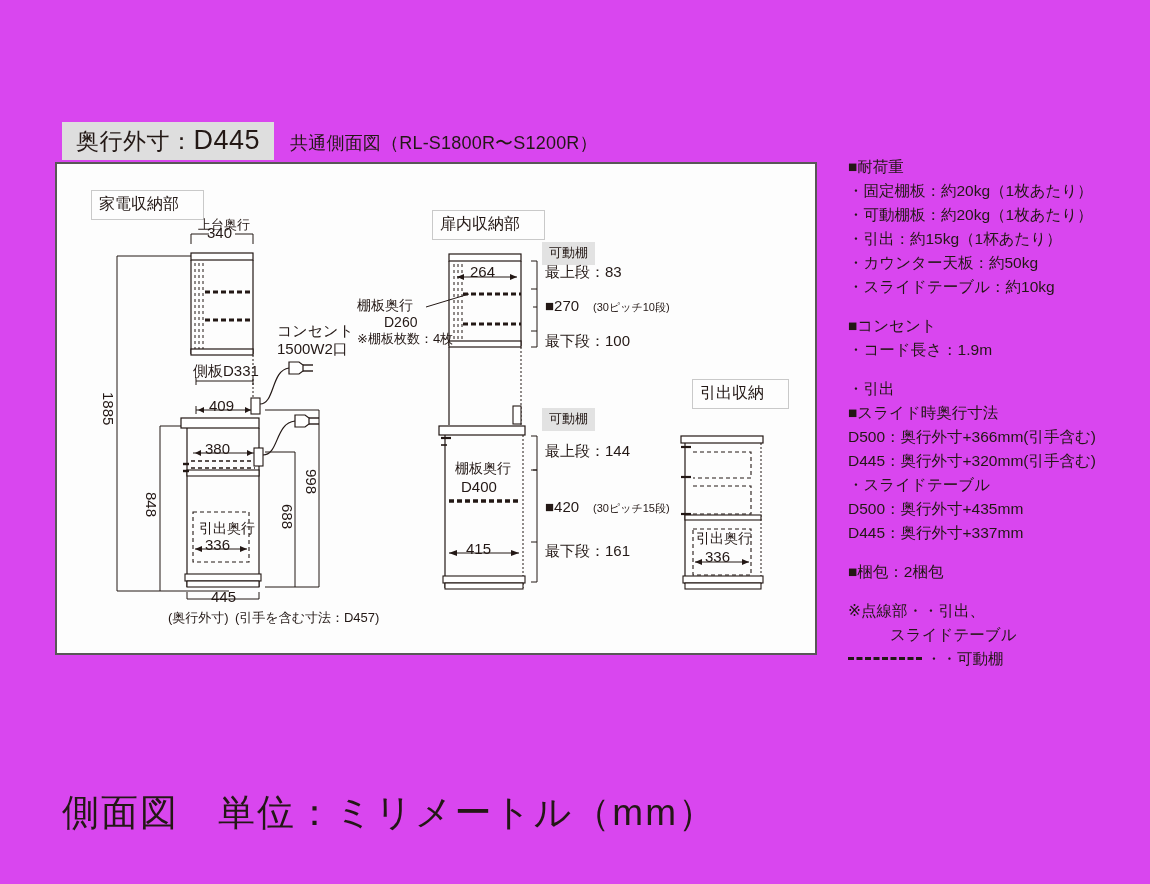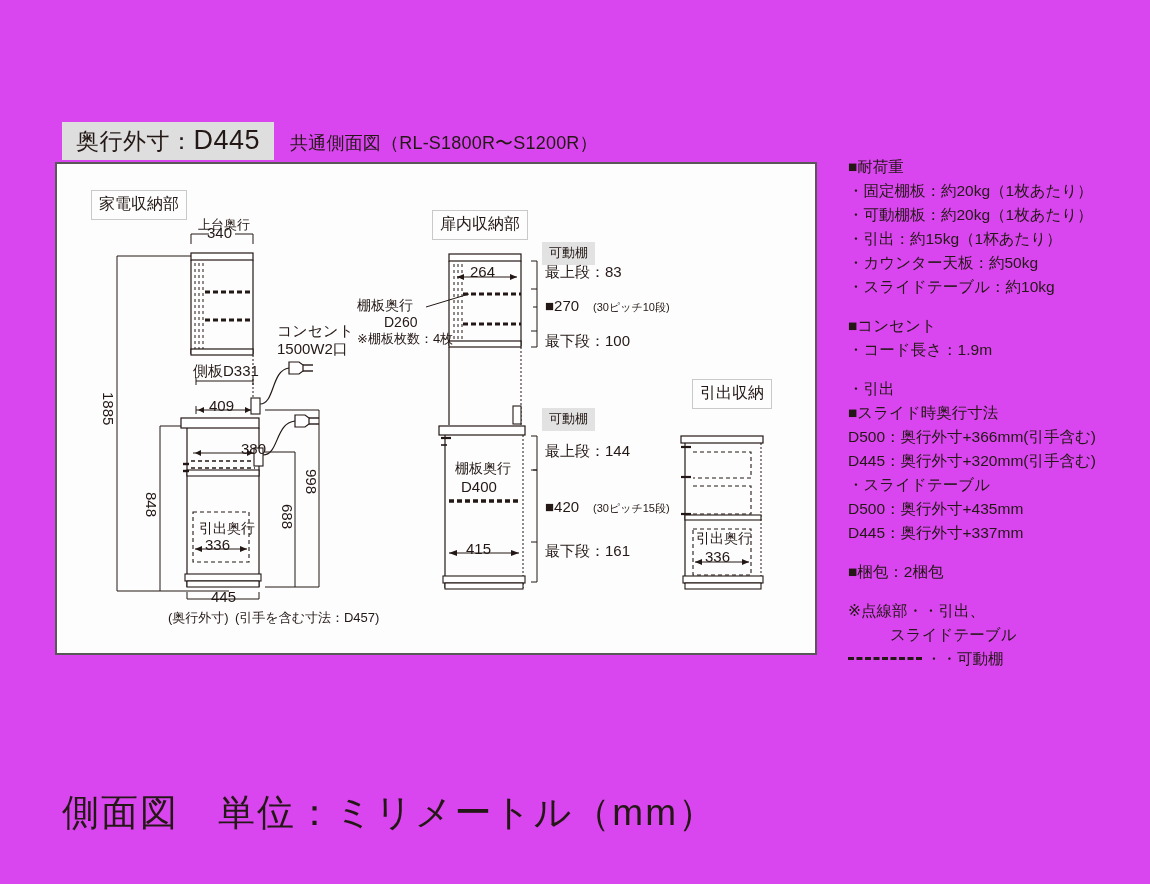--- a/index.html
+++ b/index.html
@@ -60,21 +60,21 @@
     background: #fdfdfd;
   }
   .frame-inner { position: absolute; inset: 0; }
 
   
   .cap {
     position: absolute;
     border: 1px solid #c9c9c9;
     background: #fdfdfd;
     font-size: 16px;
-    padding: 3px 7px 4px 7px;
+    padding: 3px 24px 4px 7px;
     white-space: nowrap;
     color: #231815;
   }
   .badge-gray {
     position: absolute;
     background: #e2e2e2;
     font-size: 13px;
     padding: 2px 7px 3px 7px;
     white-space: nowrap;
     color: #231815;
@@ -328,21 +328,21 @@
       <div class="cap" style="left:34px; top:26px;">家電収納部</div>
       <div class="cap" style="left:375px; top:46px;">扉内収納部</div>
       <div class="cap" style="left:635px; top:215px;">引出収納</div>
 
       <div class="lbl s13" style="left:141px; top:53px;text-align:center;">上台奥行</div>
       <div class="lbl s15" style="left:150px; top:60px;">340</div>
       <div class="lbl s15" style="left:136px; top:198px;">側板D331</div>
       <div class="lbl s15" style="left:220px; top:158px;">コンセント</div>
       <div class="lbl s15" style="left:220px; top:176px;">1500W2口</div>
       <div class="lbl s15" style="left:152px; top:233px;">409</div>
-      <div class="lbl s15" style="left:148px; top:276px;margin-left:36px;">380</div>
+      <div class="lbl s15" style="left:148px; top:276px;">380</div>
       <div class="lbl s14" style="left:142px; top:356px; font-size:14px;">引出奥行</div>
       <div class="lbl s15" style="left:148px; top:372px;">336</div>
       <div class="lbl s15" style="left:154px; top:424px;">445</div>
       <div class="lbl s13" style="left:111px; top:446px;">(奥行外寸)</div>
       <div class="lbl s13" style="left:178px; top:446px;">(引手を含む寸法：D457)</div>
       <div class="lbl s15 vert" style="left:42px; top:228px;">1885</div>
       <div class="lbl s15 vert" style="left:85px; top:328px;">848</div>
       <div class="lbl s15 vert" style="left:221px; top:340px;">688</div>
       <div class="lbl s15 vert" style="left:245px; top:305px;">998</div>
 

